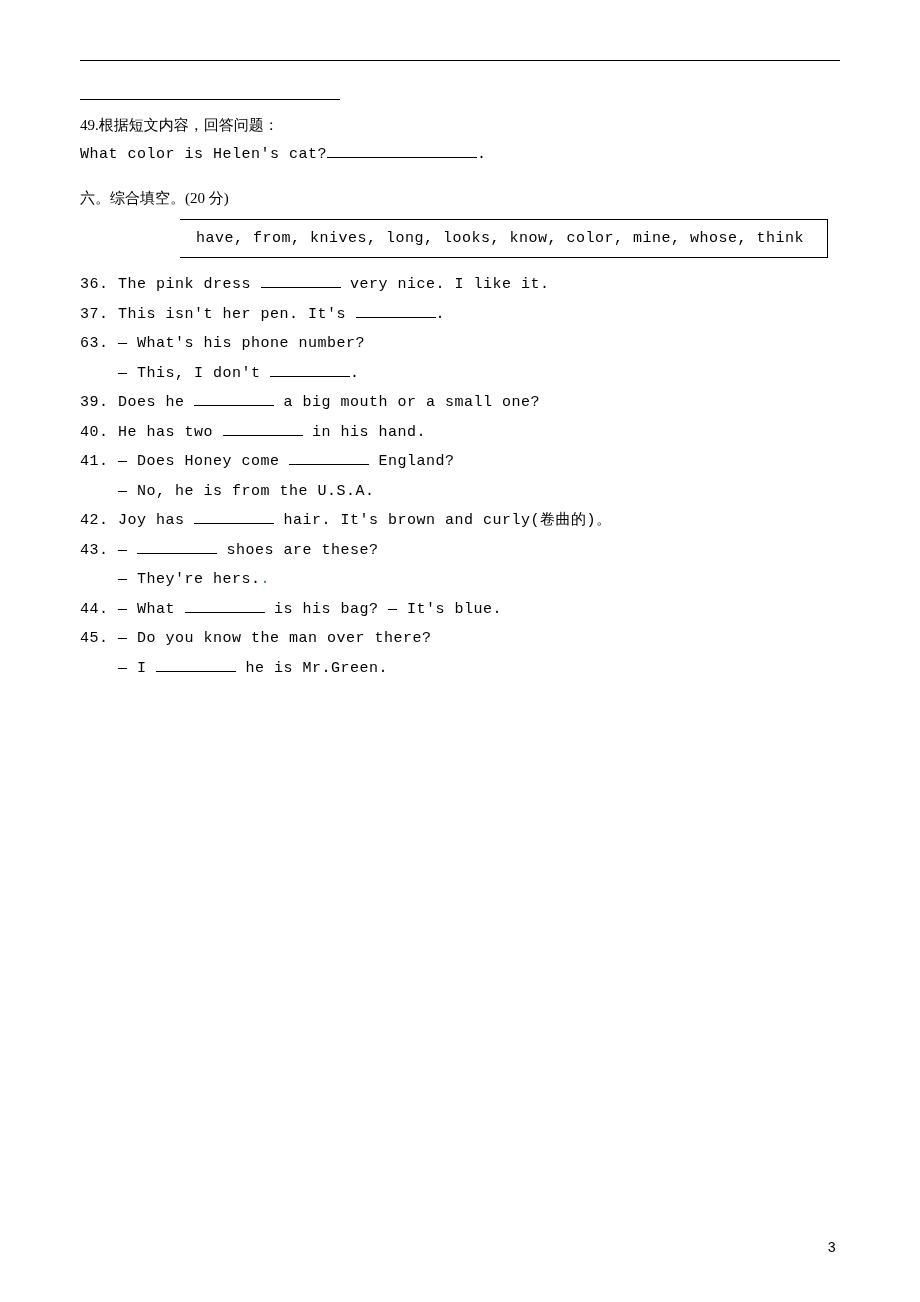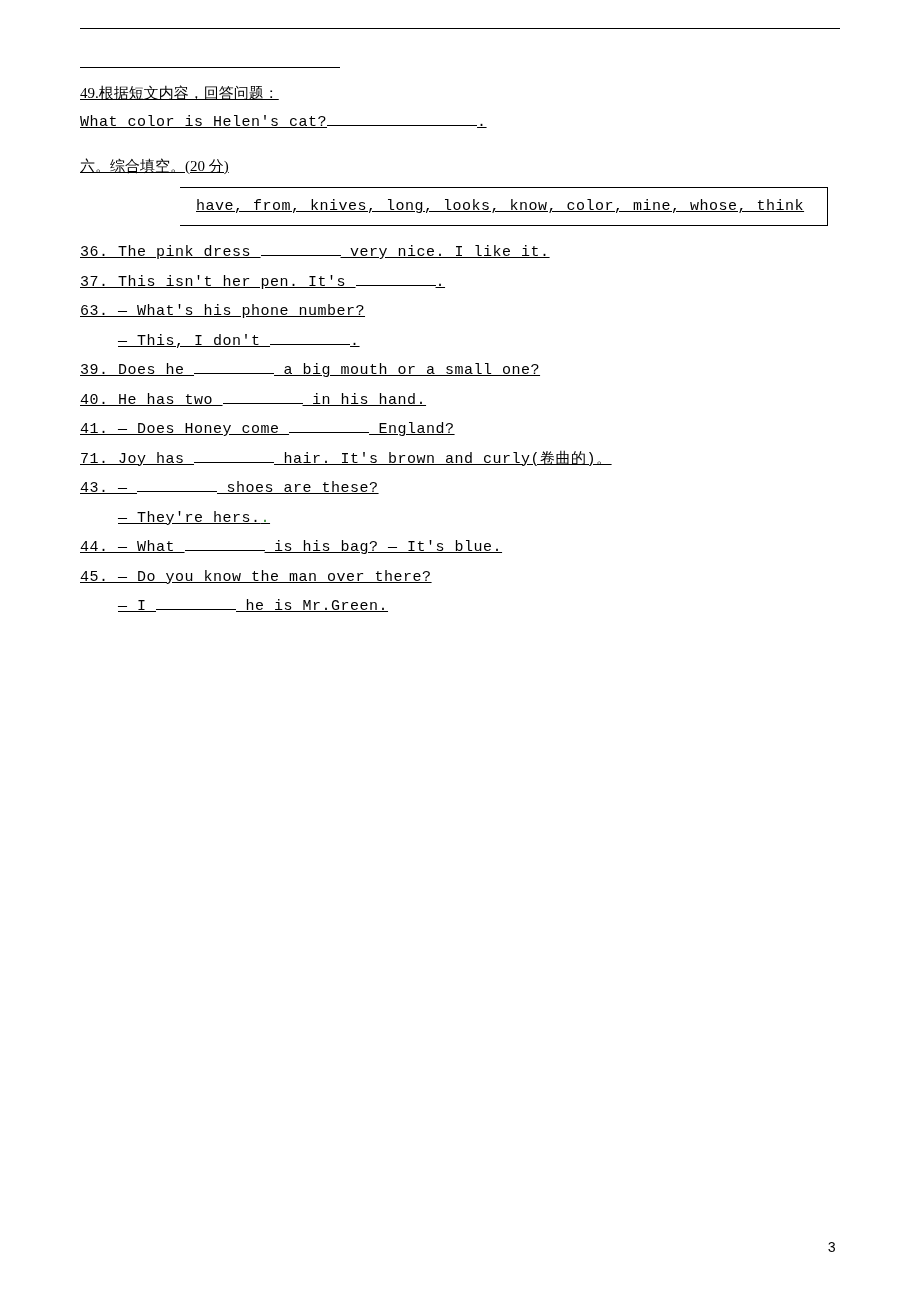--- a/index.html
+++ b/index.html
@@ -7,22 +7,21 @@
     padding: 0;
     background: #ffffff;
     font-family: "SimSun", "宋体", serif;
     font-size: 15px;
     color: #000;
     width: 920px;
     height: 1302px;
     position: relative;
   }
   .page {
-    padding: 28px 80px 0 80px;
-    text-decoration: underline;
+    padding: 60px 80px 0 80px;
   }
   .top-rule {
     border-top: 1.5px solid #000;
     margin-bottom: 22px;
   }
   .mono {
     font-family: "Courier New", monospace;
     letter-spacing: 0.5px;
   }
   .line {
@@ -116,23 +115,26 @@
       <span>39. Does he </span><span class="blank-under w-fill"></span><span> a big mouth or a small one?</span>
     </div>
 
     <div class="line mono">
       <span>40. He has two </span><span class="blank-under w-fill"></span><span> in his hand.</span>
     </div>
 
     <div class="line mono">
       <span>41. — Does Honey come </span><span class="blank-under w-fill"></span><span> England?</span>
     </div>
+    <div class="line mono indent">
+      <span>— No, he is from the U.S.A.</span>
+    </div>
 
     <div class="line mono">
-      <span>71. Joy has </span><span class="blank-under w-fill"></span><span> hair. It's brown and curly(卷曲的)。</span>
+      <span>42. Joy has </span><span class="blank-under w-fill"></span><span> hair. It's brown and curly(卷曲的)。</span>
     </div>
 
     <div class="line mono">
       <span>43. — </span><span class="blank-under w-fill"></span><span> shoes are these?</span>
     </div>
     <div class="line mono indent">
       <span>— They're hers.</span><span class="green-dot">.</span>
     </div>
 
     <div class="line mono">

